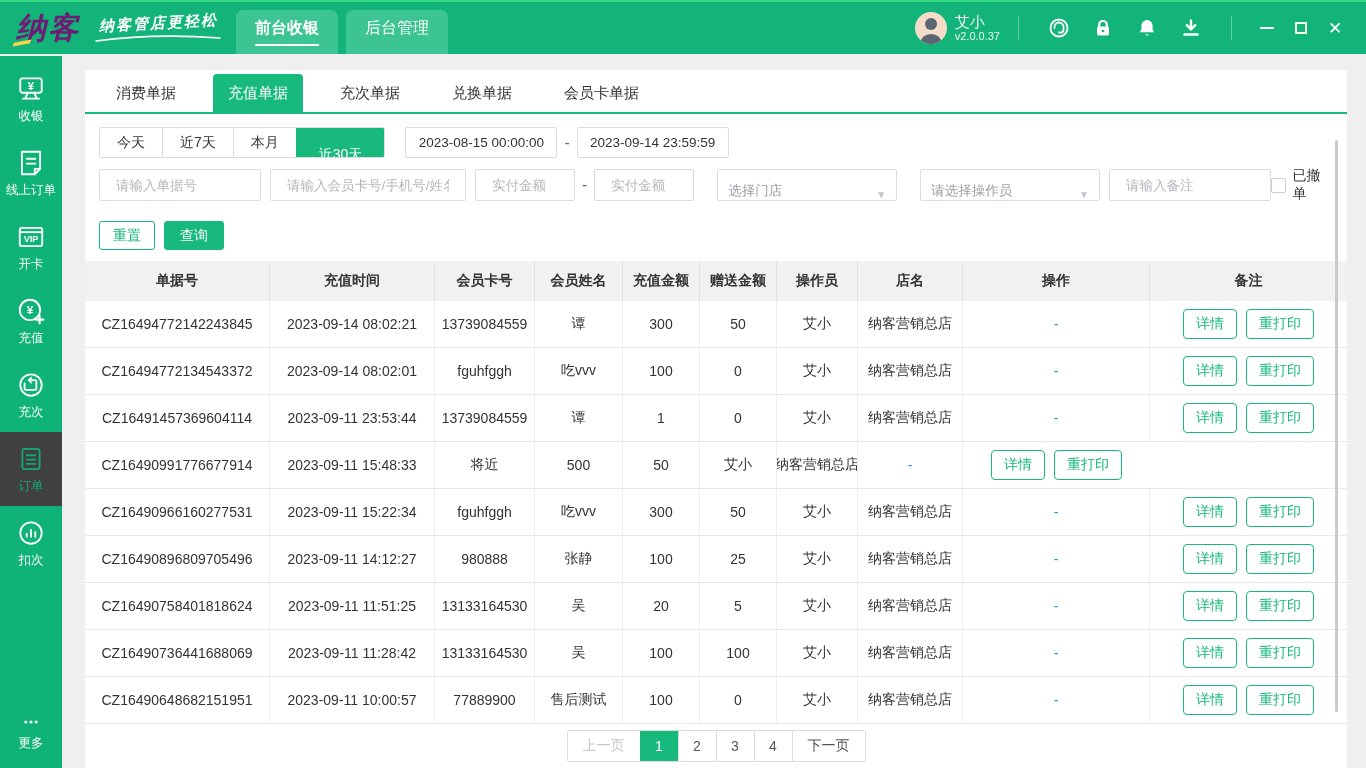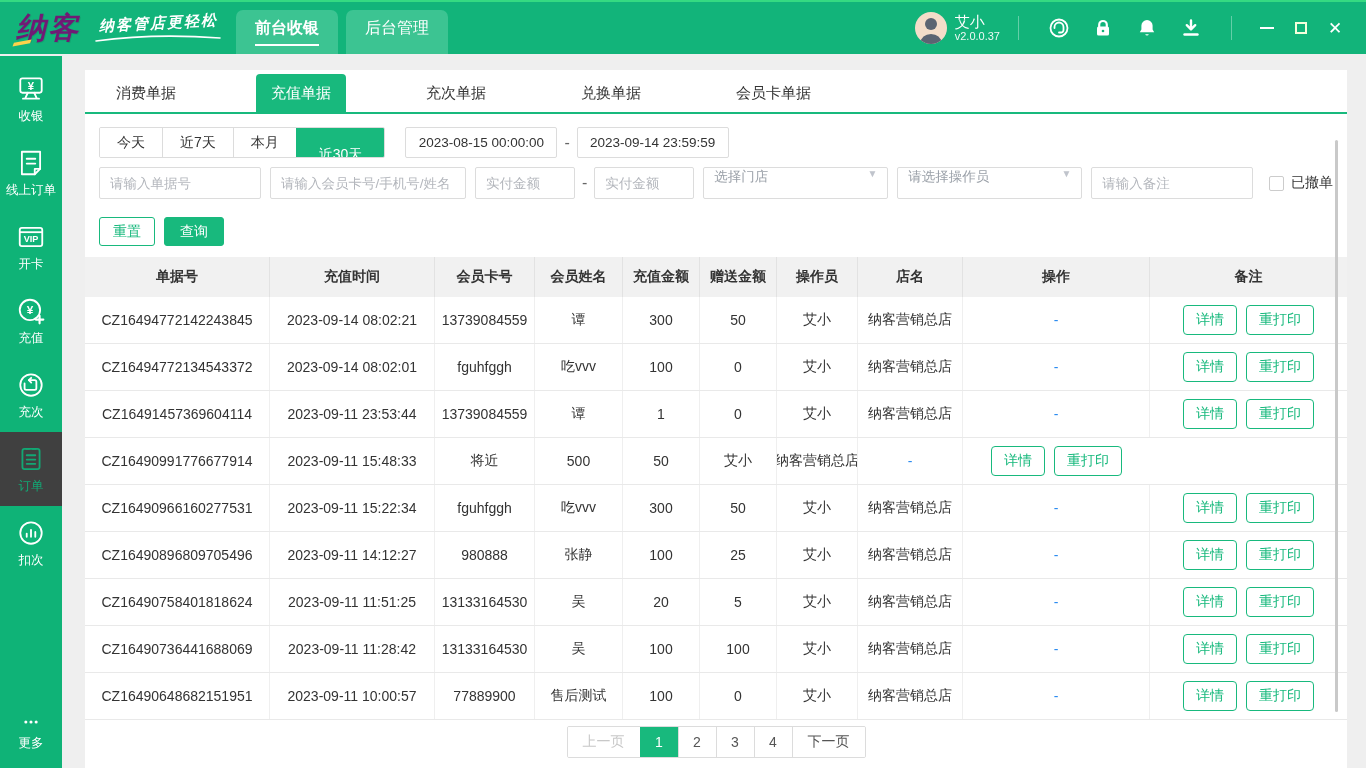--- a/index.html
+++ b/index.html
@@ -49,45 +49,45 @@
   .side-item .lbl { font-size:12.5px; white-space:nowrap; }
   .side-item.active { background:#404040; color:#12a874; }
   .side-item.more { margin-top:auto; margin-bottom:6px; height:60px; }
   .side-icon { width:30px; height:30px; }
 
   
   .main { position:absolute; top:56px; left:62px; right:0; bottom:0; background:#efefef; }
   .card { position:absolute; top:14px; left:23px; width:1262px; bottom:0; background:#fff; }
 
   .tabs-row { display:flex; align-items:flex-end; padding:0 0 0 16px; height:44px;
-              border-bottom:2px solid #18b97d;gap:43px; }
+              border-bottom:2px solid #18b97d; }
   .doc-tab { padding:0 15px; height:38px; line-height:38px; font-size:15px; margin-right:22px;
              cursor:pointer; color:#333; }
   .doc-tab.active { background:#18b97d; color:#fff; border-radius:4px 4px 0 0; }
 
   .filters { padding:13px 12px 0 14px; }
   .filter-row { display:flex; align-items:center; }
   .quick-group { display:flex; border:1px solid #dcdcdc; border-radius:2px; overflow:hidden; height:31px; }
   .quick-btn { padding:0 17px; line-height:29px; font-size:14px; background:#fff; color:#333;
                border-left:1px solid #dcdcdc; cursor:pointer; white-space:nowrap; }
   .quick-btn:first-child { border-left:none; }
   .quick-btn.active { background:#18b97d; color:#fff; border-left-color:#18b97d; padding:12px 22px; }
   .date-box { margin-left:20px; width:152px; height:31px; border:1px solid #dcdcdc; border-radius:2px;
               font-size:13.5px; color:#333; text-align:center; line-height:29px; background:#fff; cursor:pointer; }
   .range-sep { margin:0 7px; color:#666; }
   .row2 { margin-top:9px; }
-  .f-input { height:32px; border:1px solid #dcdcdc; border-radius:2px; padding:0 10px; font-size:13.5px;
+  .f-input { height:32px; border:1px solid #dcdcdc; border-radius:2px; padding:0 16px; font-size:13.5px;
              color:#333; background:#fff; font-family:inherit; outline:none; }
   .f-input::placeholder { color:#b3b6bc; opacity:1; }
   .w-order { width:162px; }
   .w-member { width:196px; margin-left:9px; }
   .w-amt { width:100px; margin-left:9px; }
   .w-amt2 { width:100px; }
-  .f-select { position:relative; margin-left:9px; width:185px; height:32px; border:1px solid #dcdcdc;
-              border-radius:2px; background:#fff; display:flex; align-items:flex-start; padding:0 10px;
+  .f-select { position:relative; margin-left:23px; width:185px; height:32px; border:1px solid #dcdcdc;
+              border-radius:2px; background:#fff; display:flex; align-items:flex-end; padding:0 10px;
               font-size:13.5px; color:#9aa0a8; cursor:pointer; }
   .f-select .caret { margin-left:auto; color:#c0c4cc; font-size:10px; }
   .w-remark { width:162px; margin-left:9px; }
   .check-group { margin-left:auto; display:flex; align-items:center; gap:7px; cursor:pointer; padding-right:2px; }
   .checkbox { width:15px; height:15px; border:1px solid #ccc; border-radius:2px; background:#fff; }
   .check-label { font-size:14px; color:#333; }
   .row3 { margin-top:18px; }
   .btn-reset { height:29px; padding:0 13px; background:#fff; border:1px solid #18b97d; color:#18b97d;
                font-size:14px; border-radius:3px; cursor:pointer; font-family:inherit; }
   .btn-search { height:29px; padding:0 15px; margin-left:9px; background:#18b97d; border:1px solid #18b97d;

